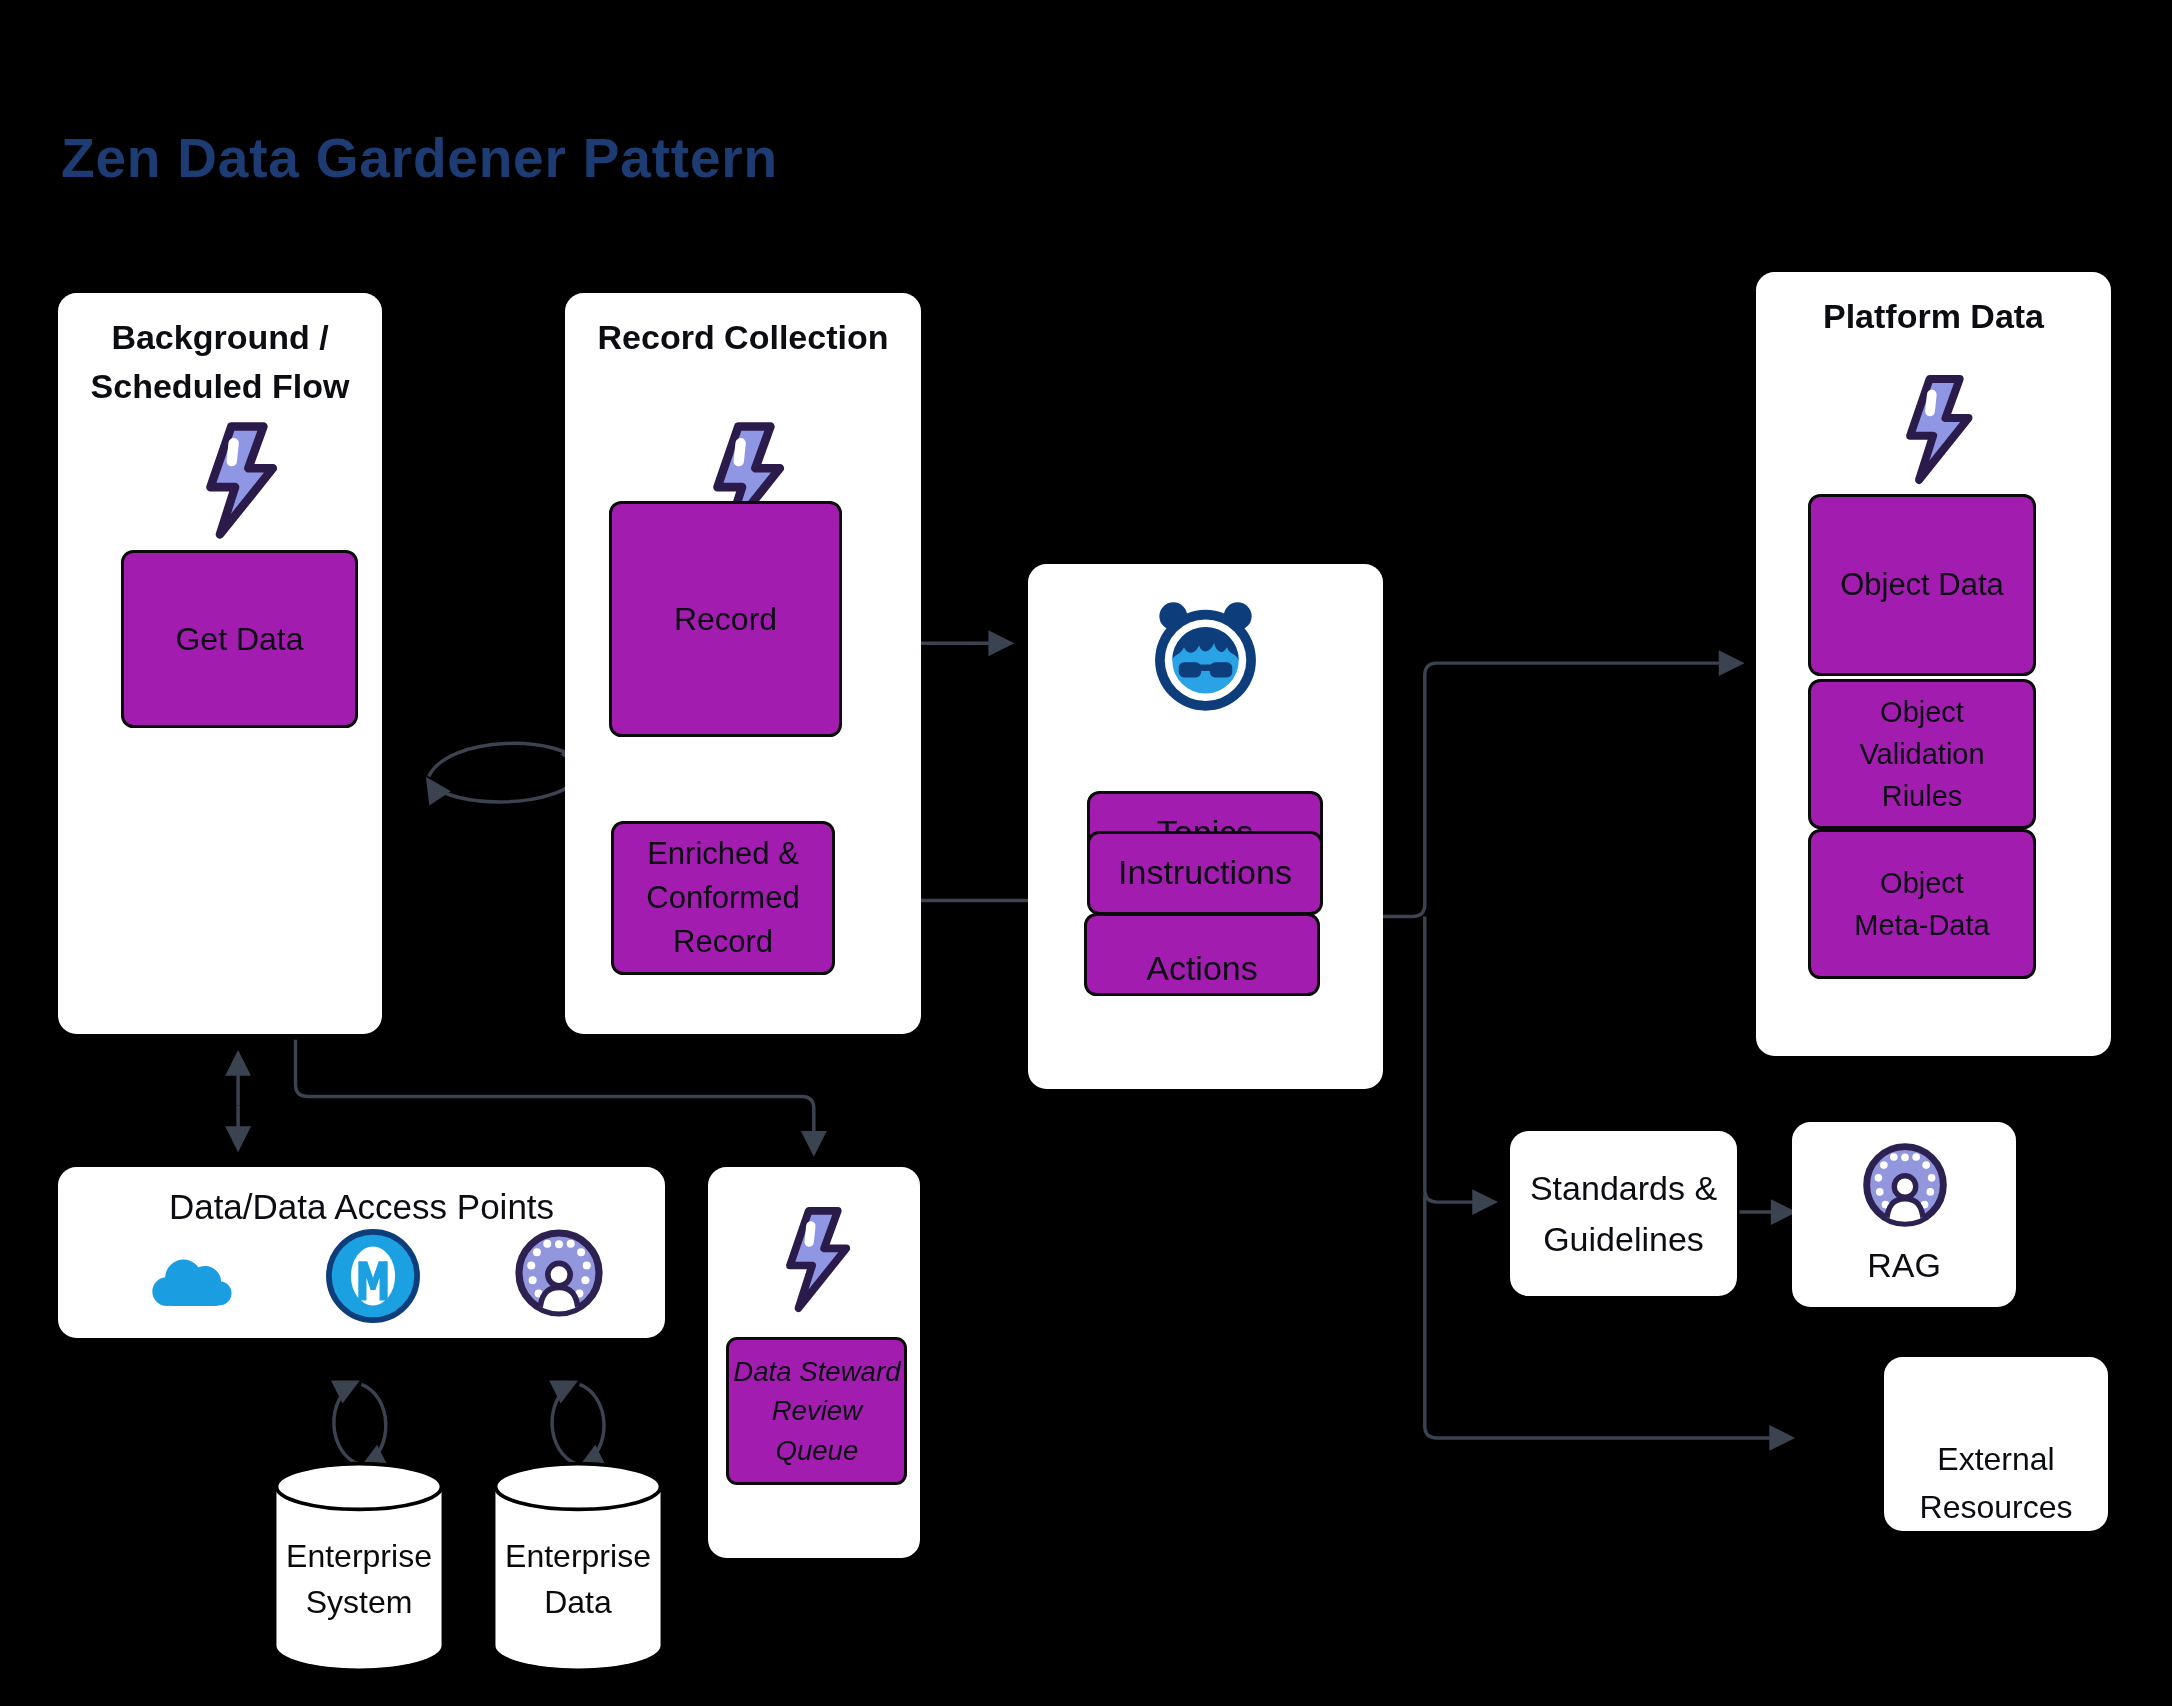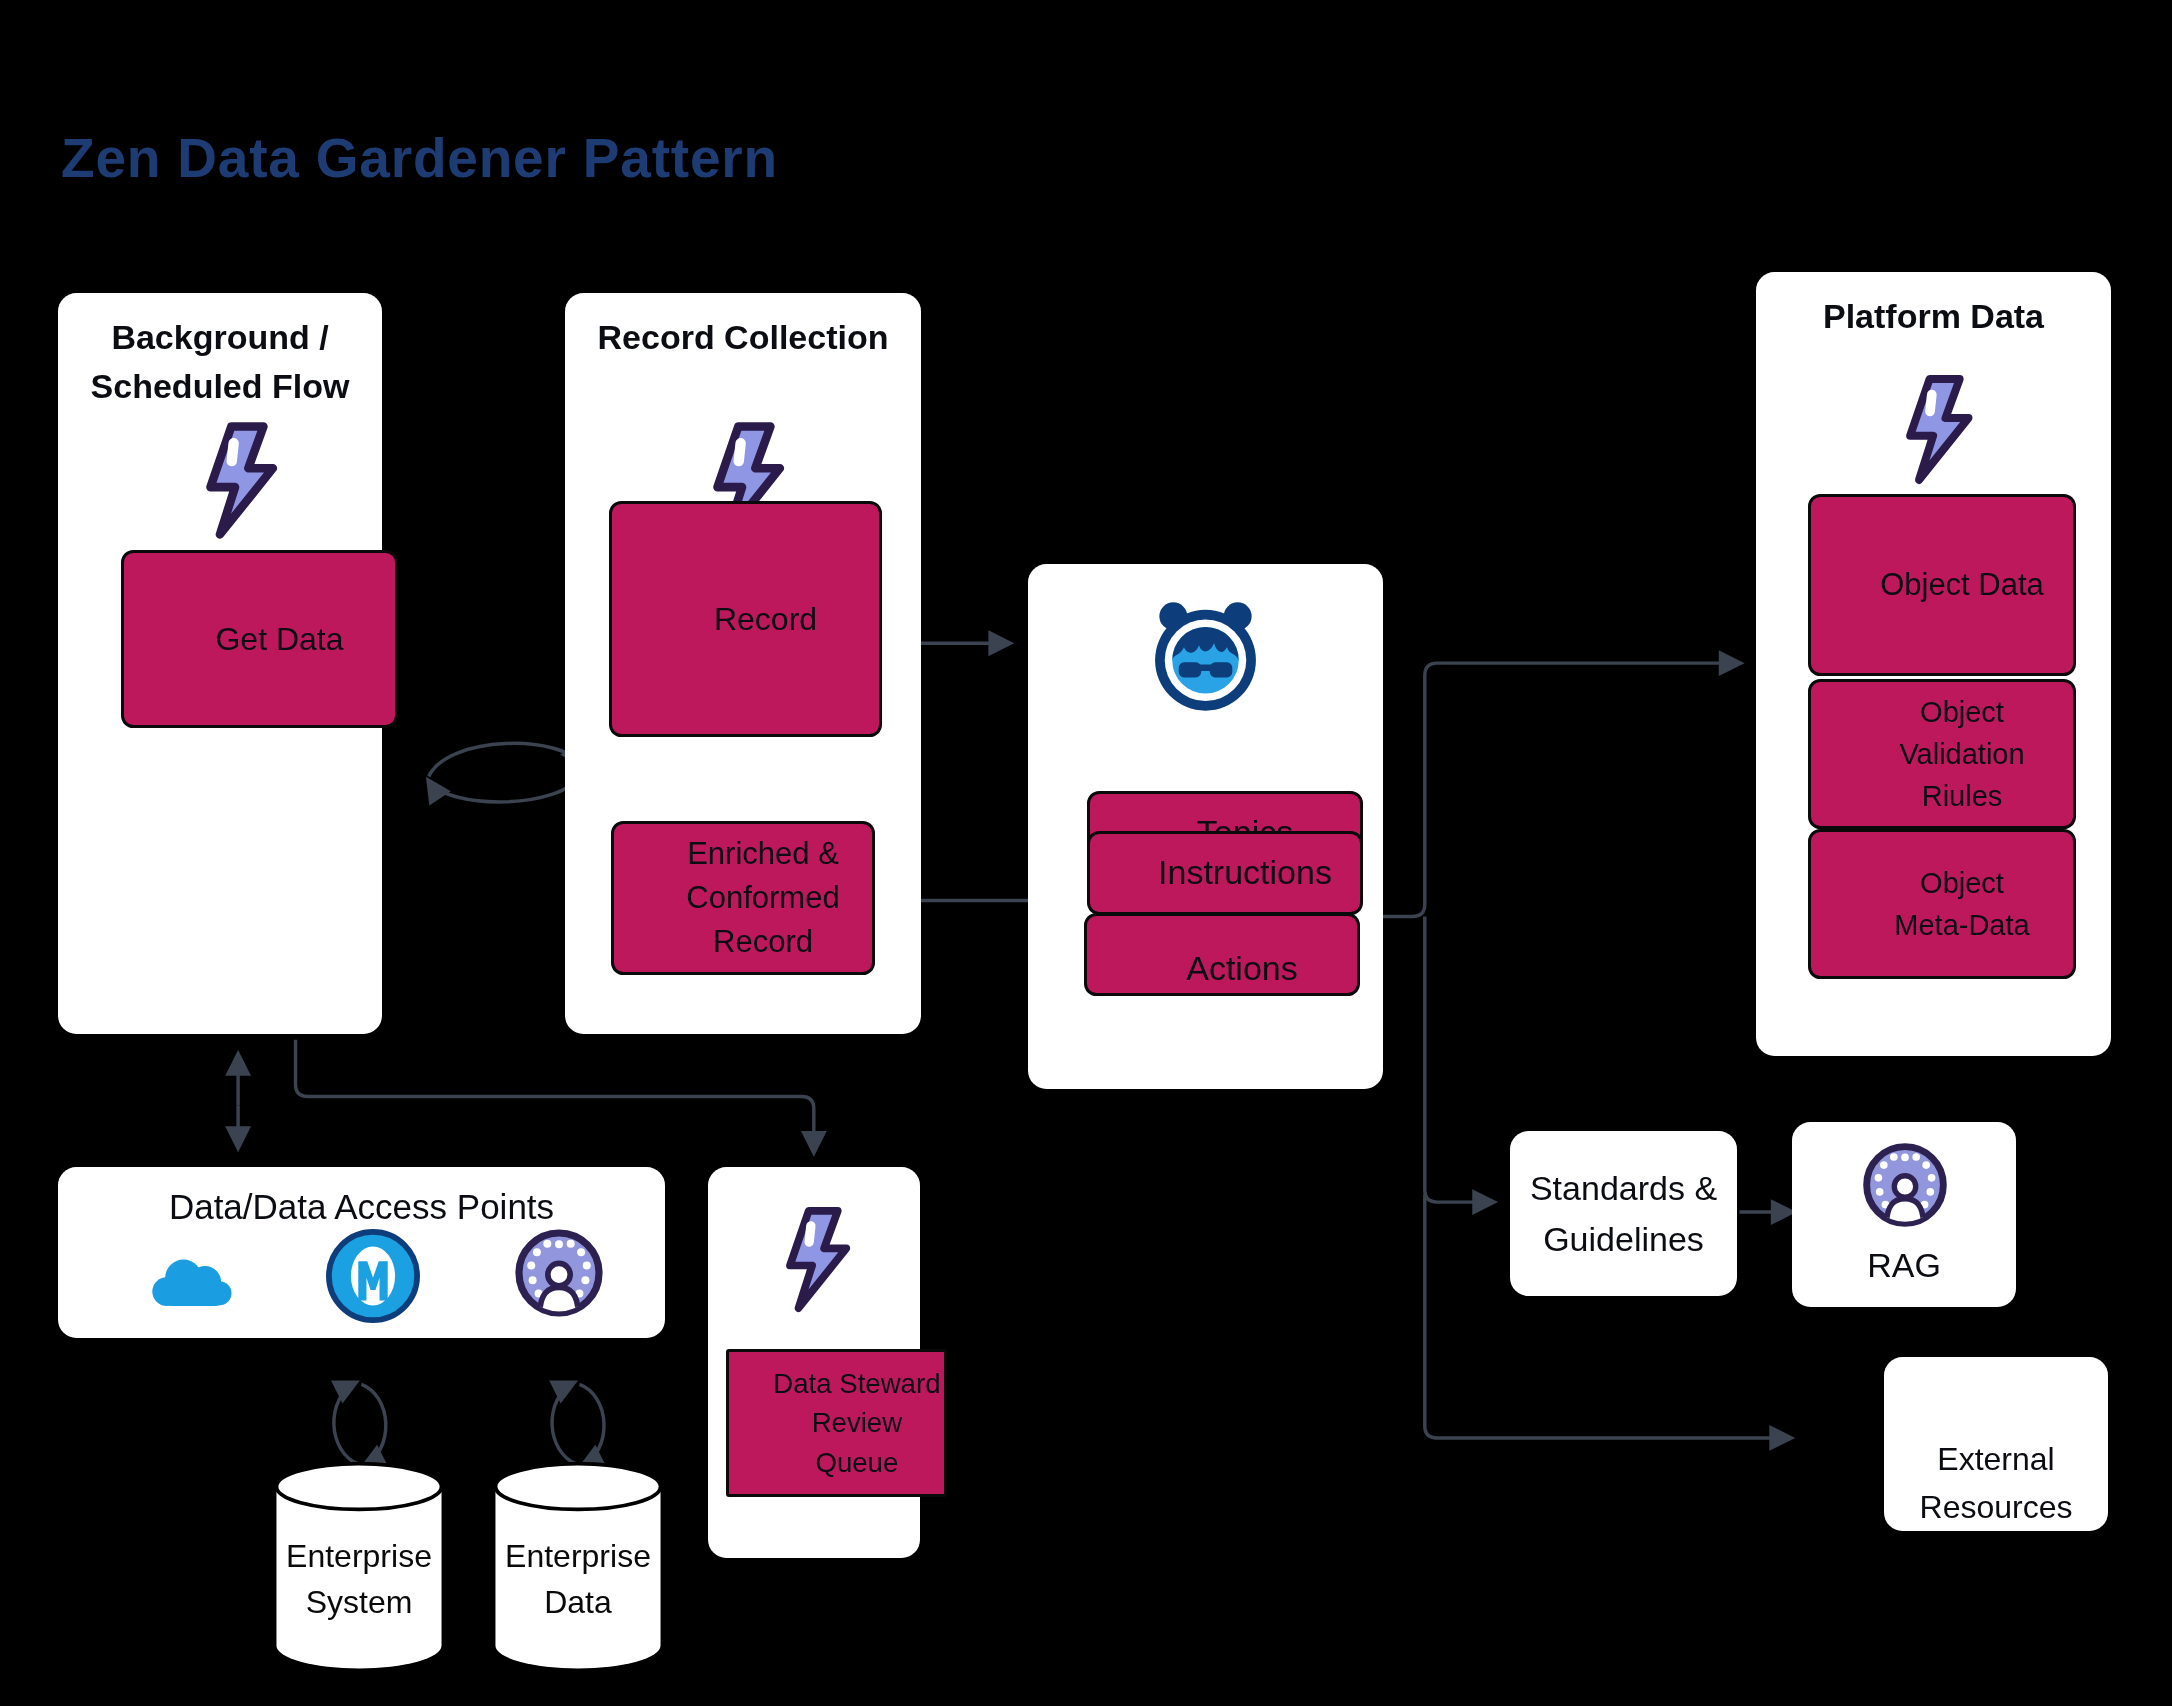--- a/index.html
+++ b/index.html
@@ -8,21 +8,21 @@
     --c-ring-fill:#9297dd; --c-ring-outline:#2c2150; --c-ink:#0b0d12;
   }
   html,body{margin:0;padding:0;}
   body{
     width:2172px;height:1706px;background:#000;position:relative;overflow:hidden;
     font-family:"Liberation Sans", sans-serif;color:var(--c-ink);
   }
   .abs{position:absolute;}
   .panel{position:absolute;background:#fff;border-radius:18.4px;}
   .panel-title{position:absolute;left:0;right:0;top:20px;text-align:center;font-weight:700;font-size:34px;line-height:1.45;white-space:pre-line;}
-  .node{position:absolute;background:#be185d;border:3.1px solid #0a0a0a;border-radius:12.3px;display:flex;align-items:center;justify-content:center;text-align:center;padding-left:40px;}
+  .node{position:absolute;background:#a21caf;border:3.1px solid #0a0a0a;border-radius:12.3px;display:flex;align-items:center;justify-content:center;text-align:center;}
   .lbl{font-size:31px;line-height:1.45;white-space:pre-line;text-align:center;}
   #page-title{position:absolute;left:61px;top:126px;font-size:55px;font-weight:700;color:var(--c-title-navy);letter-spacing:0.8px;}
   .cyl-label{position:absolute;left:0;right:0;top:74px;text-align:center;font-size:32px;line-height:1.45;white-space:pre-line;color:#0a0a0a;}
   .cylinder{position:absolute;width:172px;height:214px;}
   svg{display:block;}
   #connectors{position:absolute;left:0;top:0;pointer-events:none;}
 </style>
 </head>
 <body>
 
@@ -176,21 +176,21 @@
       <circle cx="60" cy="62" r="14" fill="#ffffff" stroke="var(--c-ring-outline)" stroke-width="7"></circle>
     </g>
   </svg>
 </div>
 
 <div class="panel" style="left:708px;top:1167px;width:212px;height:391px;">
   <svg class="abs" style="left:65px;top:37px;" width="80" height="111" viewBox="0 0 90 130">
     <polygon points="40,8 74,8 58,52 84,52 28,122 44,72 18,72" fill="var(--c-bolt-fill)" stroke="var(--c-bolt-outline)" stroke-width="9" stroke-linejoin="round"></polygon>
     <rect x="36" y="20" width="11" height="30" rx="5.5" fill="#fff" transform="rotate(6 41 35)"></rect>
   </svg>
-  <div class="node" style="left:18.4px;top:182px;width:175px;height:142px;border-radius:3px;">
+  <div class="node" style="left:18.4px;top:170px;width:175px;height:142px;border-radius:11px;font-style:italic;">
     <span class="lbl" style="font-size:27.6px;line-height:1.42;">Data Steward
 Review
 Queue</span>
   </div>
 </div>
 
 <div class="panel" style="left:1510px;top:1131px;width:227px;height:165px;display:flex;align-items:center;justify-content:center;">
   <span class="lbl" style="font-size:34px;line-height:1.5;">Standards &amp;
 Guidelines</span>
 </div>

